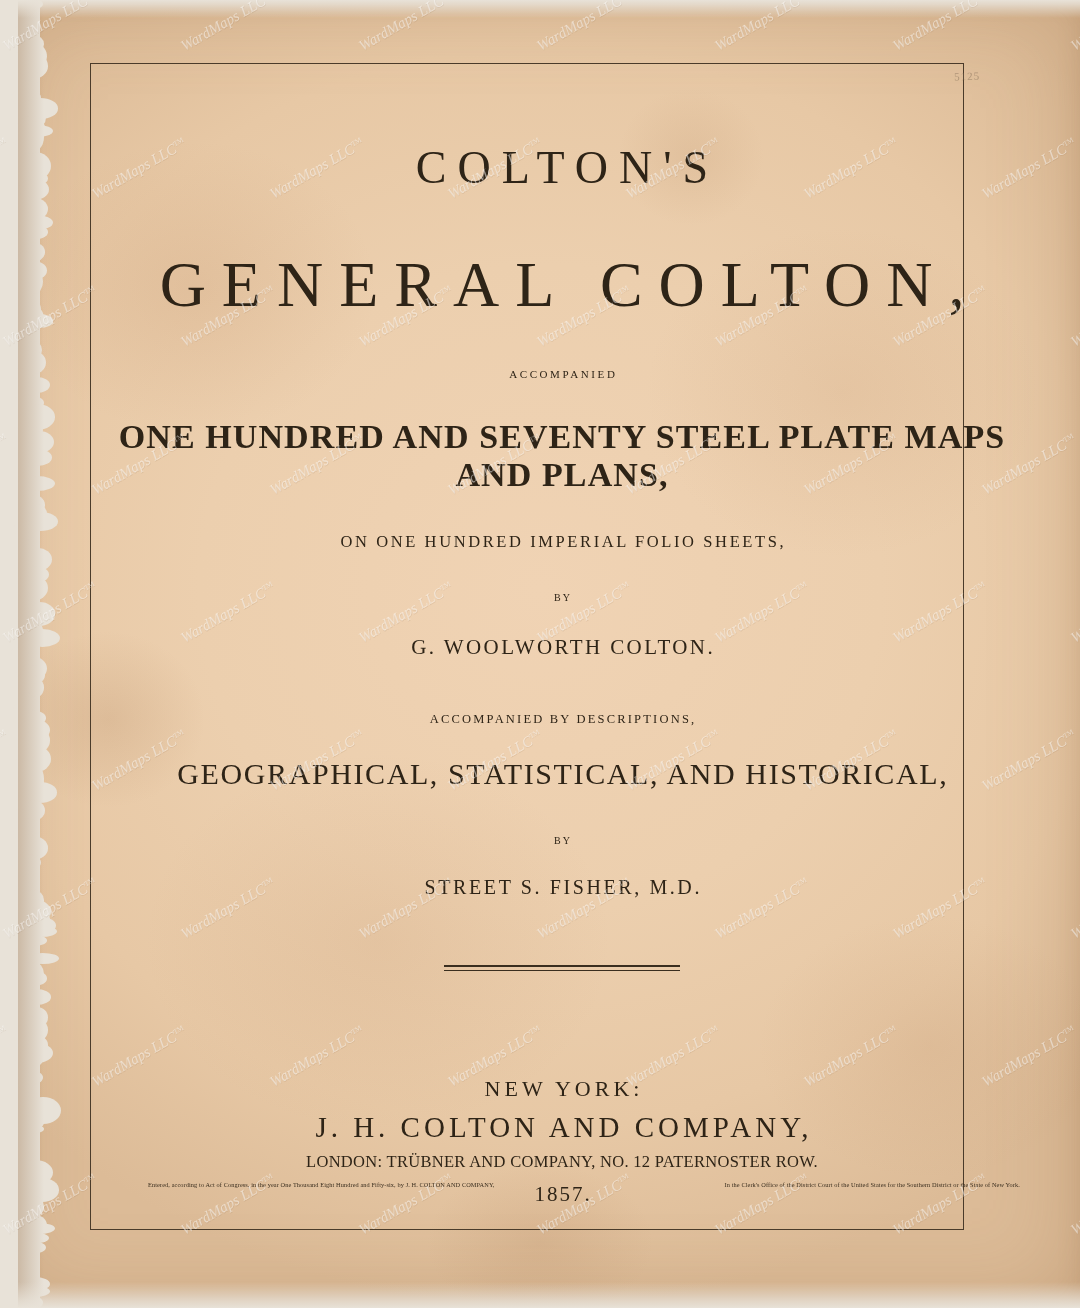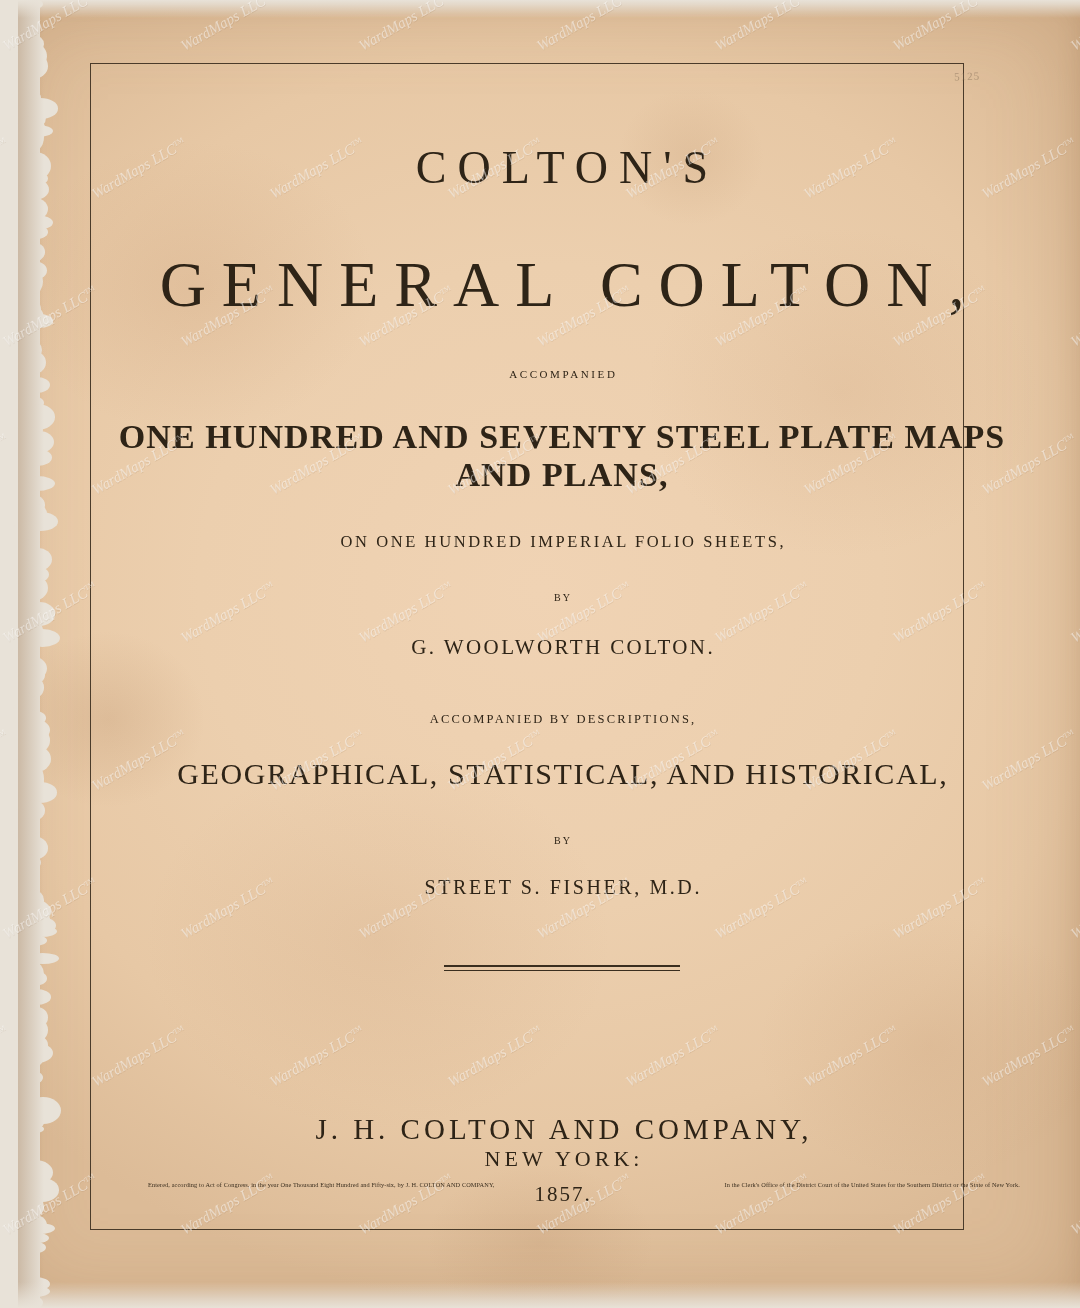--- a/index.html
+++ b/index.html
@@ -310,22 +310,23 @@
     <div class="line" id="t-geo-stat-hist">GEOGRAPHICAL,  STATISTICAL,  AND  HISTORICAL,</div>
     <div class="line" id="t-by2">BY</div>
     <div class="line" id="t-author2">STREET S. FISHER, M.D.</div>
 
     <div id="rule">
       <div class="r1"></div>
       <div class="r2"></div>
     </div>
 
     <div id="imprint">
+      <div class="line" id="t-newyork">NEW YORK:</div>
       <div class="line" id="t-publisher">J. H. COLTON AND COMPANY,</div>
-      <div class="line" id="t-newyork">NEW YORK:</div>
+      <div class="line" id="t-london">LONDON: TRÜBNER AND COMPANY, NO. 12 PATERNOSTER ROW.</div>
       <div id="copyright-row">
         <div id="t-entered">Entered, according to Act of Congress, in the year One Thousand Eight Hundred and Fifty-six, by J. H. COLTON AND COMPANY,</div>
         <div id="t-year">1857.</div>
         <div id="t-clerk">In the Clerk's Office of the District Court of the United States for the Southern District or the State of New York.</div>
       </div>
     </div>
   </div>
 
   <div id="torn-edge">
       <div class="nick" style="left: 21.9922px; top: -10px; width: 18.632px; height: 24.4426px;"></div>

